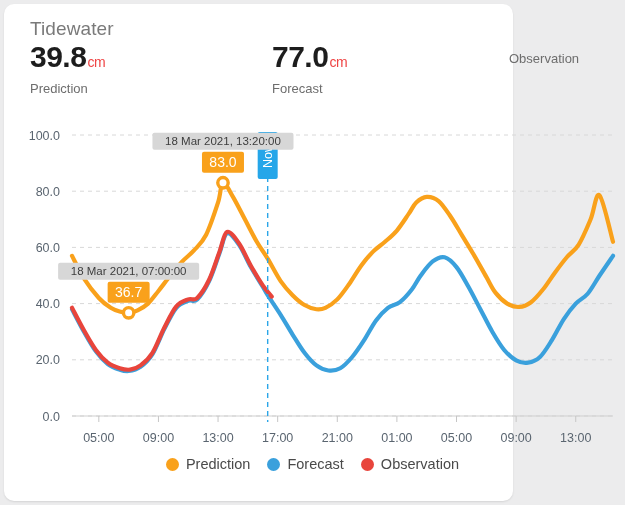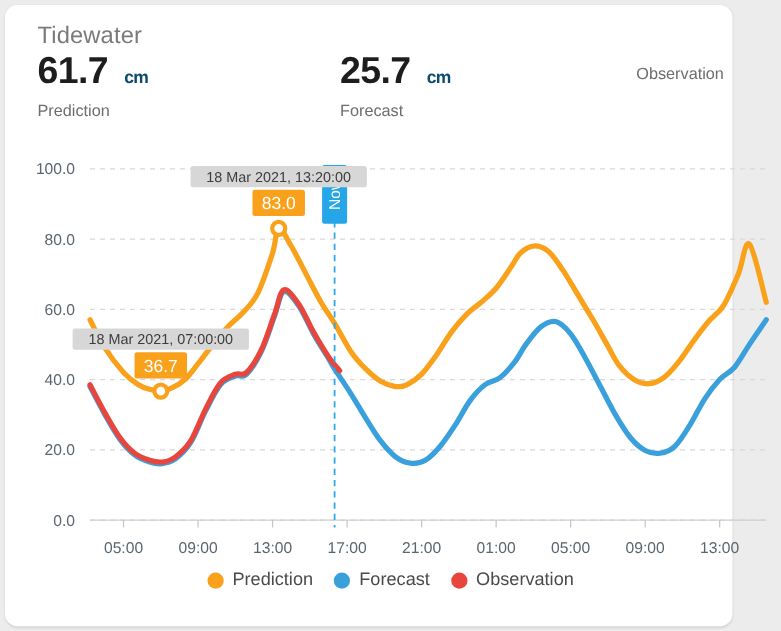--- a/index.html
+++ b/index.html
@@ -11,21 +11,21 @@
   #root {
     position: relative;
     width: 625px;
     height: 505px;
     overflow: hidden;
   }
   .card {
     position: absolute;
     left: 4px;
     top: 4px;
-    width: 582px;
+    width: 509px;
     height: 497px;
     background: #ffffff;
     border-radius: 10px;
     box-sizing: border-box;
     box-shadow: 0 1px 2px rgba(0,0,0,0.10);
     padding-left: 31px;
   }
 
   
   .hdr-title {
@@ -42,23 +42,23 @@
   }
   .stat-val {
     font-size: 30px;
     font-weight: bold;
     color: #1d1d1d;
     letter-spacing: -0.5px;
     line-height: 1;
   }
   .stat-unit {
     font-size: 14px;
-    font-weight: bold;
-    color: #0c4a6e;
-    margin-left: 13px;
+    font-weight: normal;
+    color: #ef4444;
+    margin-left: 1px;
   }
   .stat-lbl {
     margin-top: 9px;
     font-size: 13px;
     color: #6d6d6d;
   }
   .stat-prediction { left: 26px; }
   .stat-forecast   { left: 268px; }
   .stat-observation{ left: 505px; }
   .stat-forecast .stat-lbl,
@@ -142,26 +142,26 @@
 </style>
 </head>
 <body>
 
 <div id="root">
   <div class="card">
 
     <div class="hdr-title">Tidewater</div>
 
     <div class="stat stat-prediction">
-      <div class="stat-val"><span>61.7</span><span class="stat-unit">cm</span></div>
+      <div class="stat-val"><span>39.8</span><span class="stat-unit">cm</span></div>
       <div class="stat-lbl">Prediction</div>
     </div>
 
     <div class="stat stat-forecast">
-      <div class="stat-val"><span>25.7</span><span class="stat-unit">cm</span></div>
+      <div class="stat-val"><span>77.0</span><span class="stat-unit">cm</span></div>
       <div class="stat-lbl">Forecast</div>
     </div>
 
     <div class="stat stat-observation">
       <div class="stat-lbl">Observation</div>
     </div>
 
     <div class="chart-wrap">
       <svg class="chart-svg" id="chart" width="617" height="340" viewBox="0 0 617 340">
         <g id="grid-layer">

